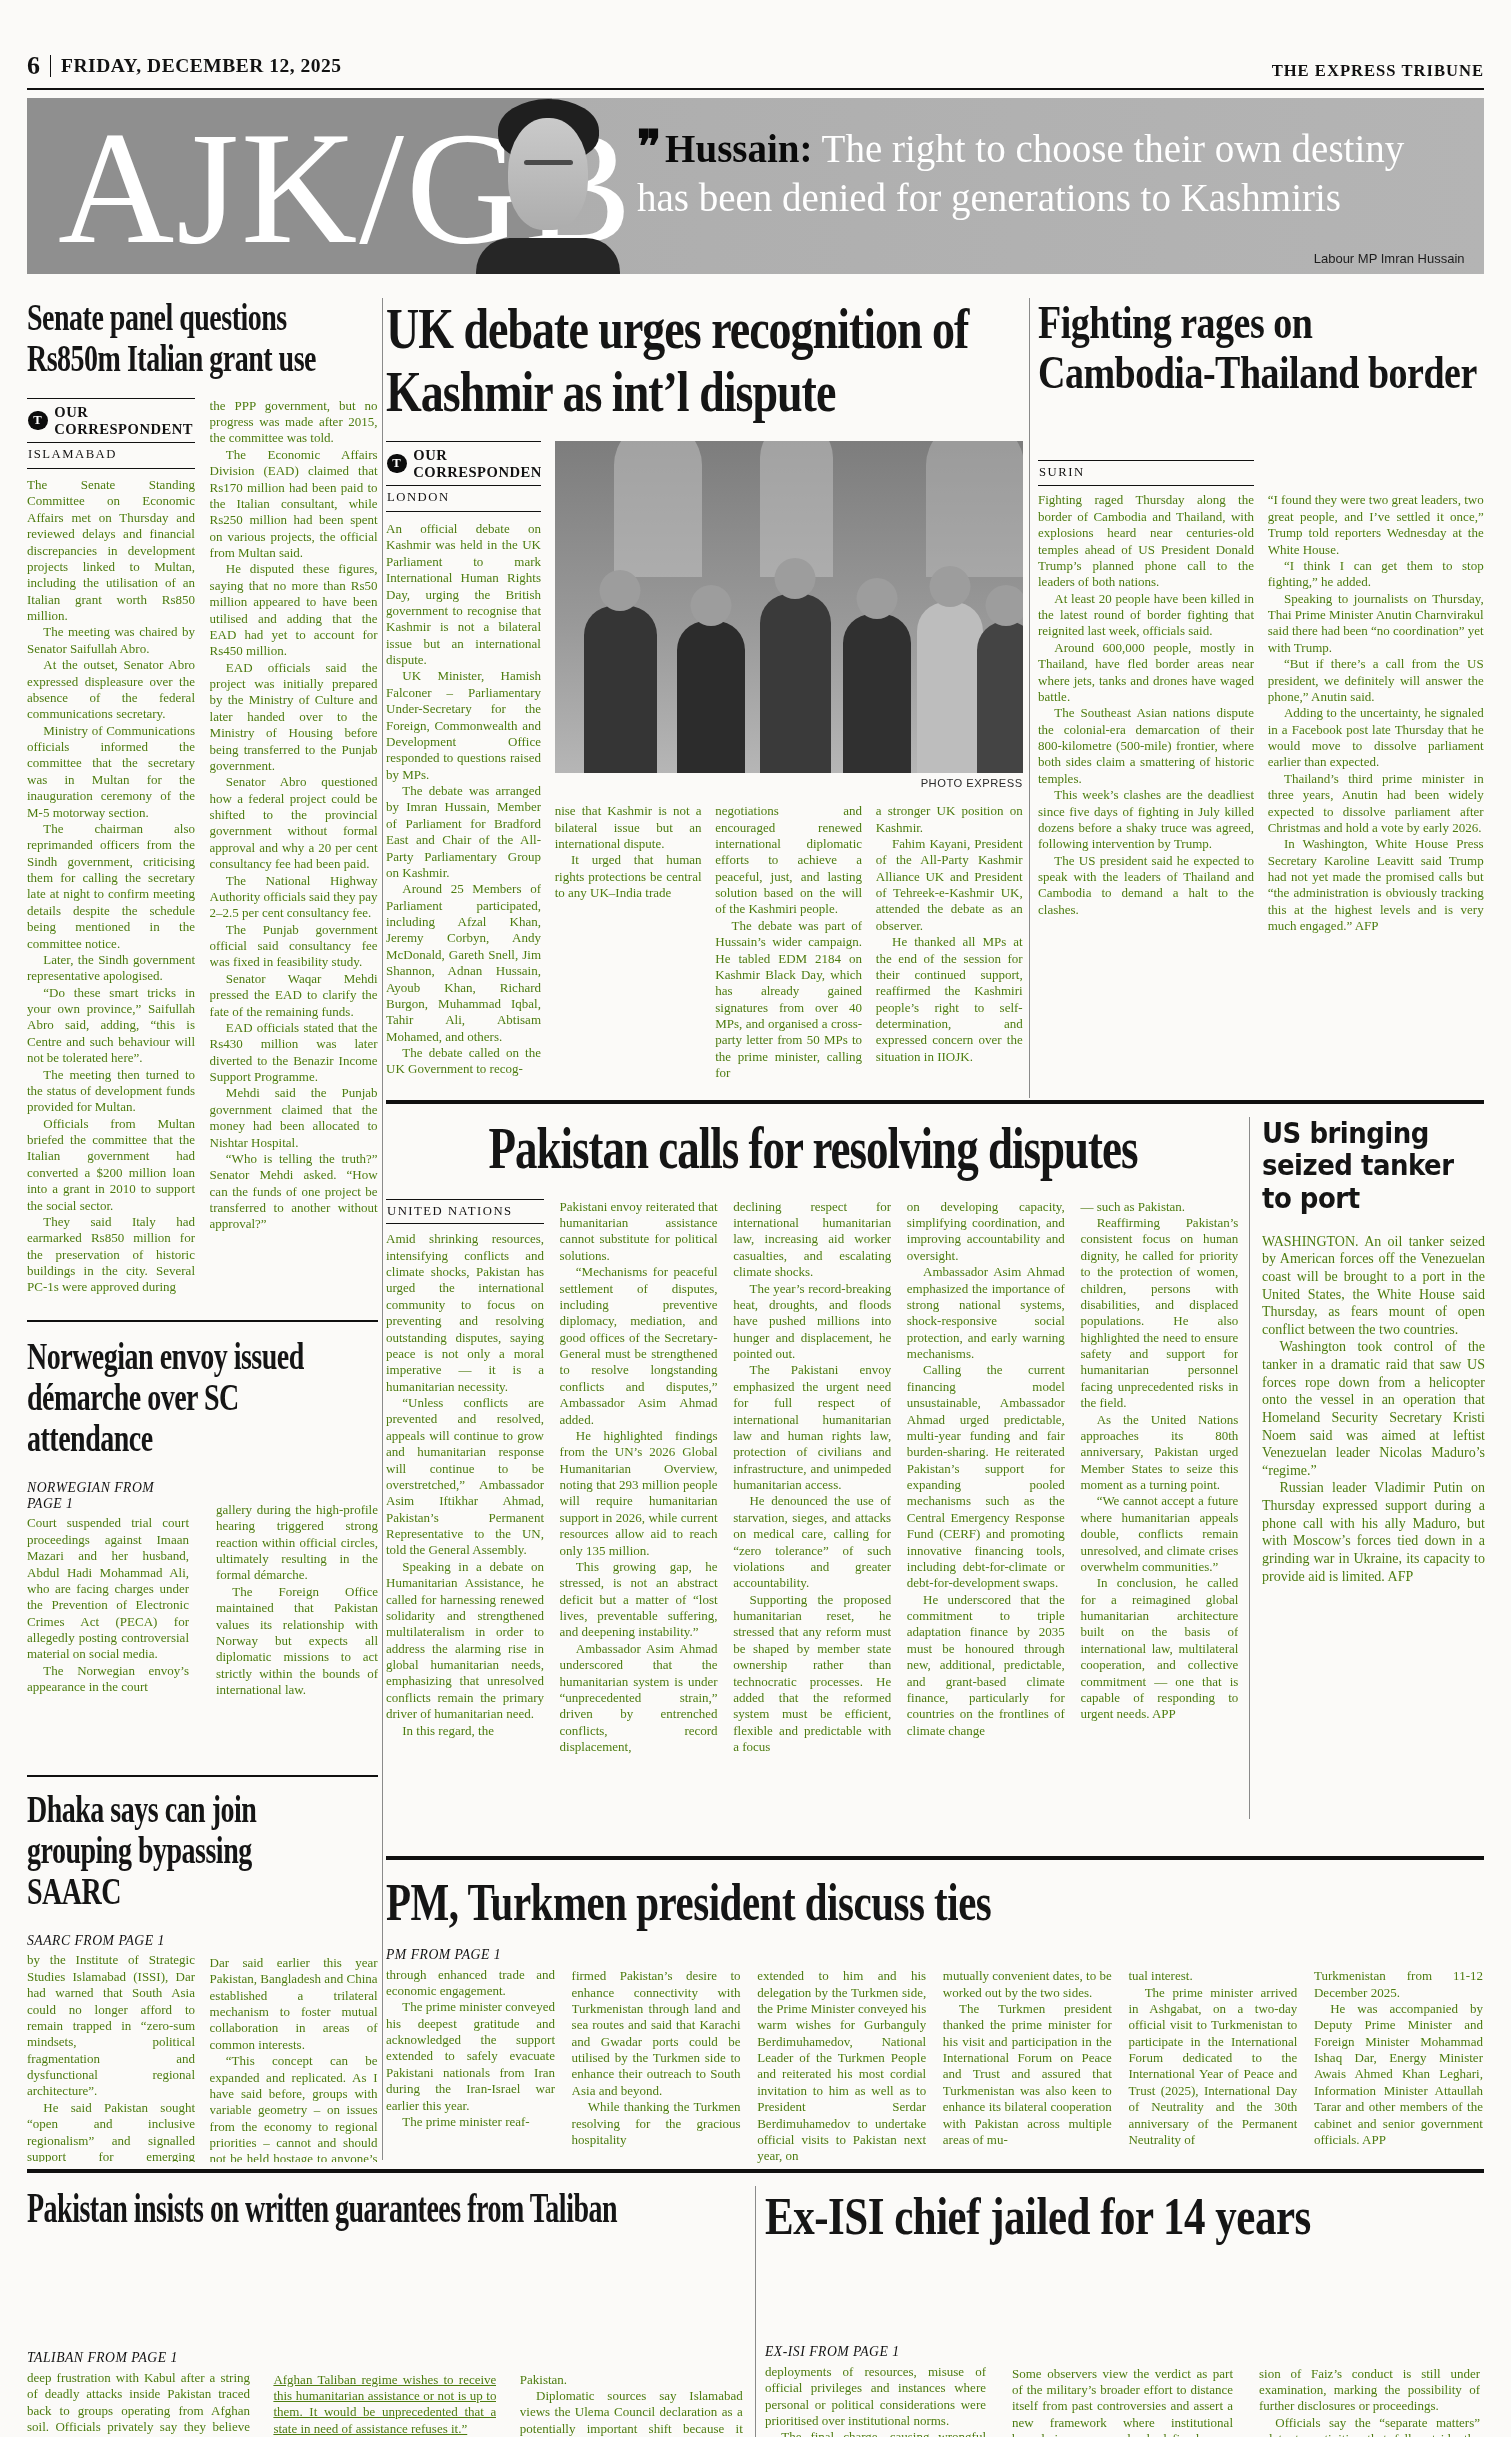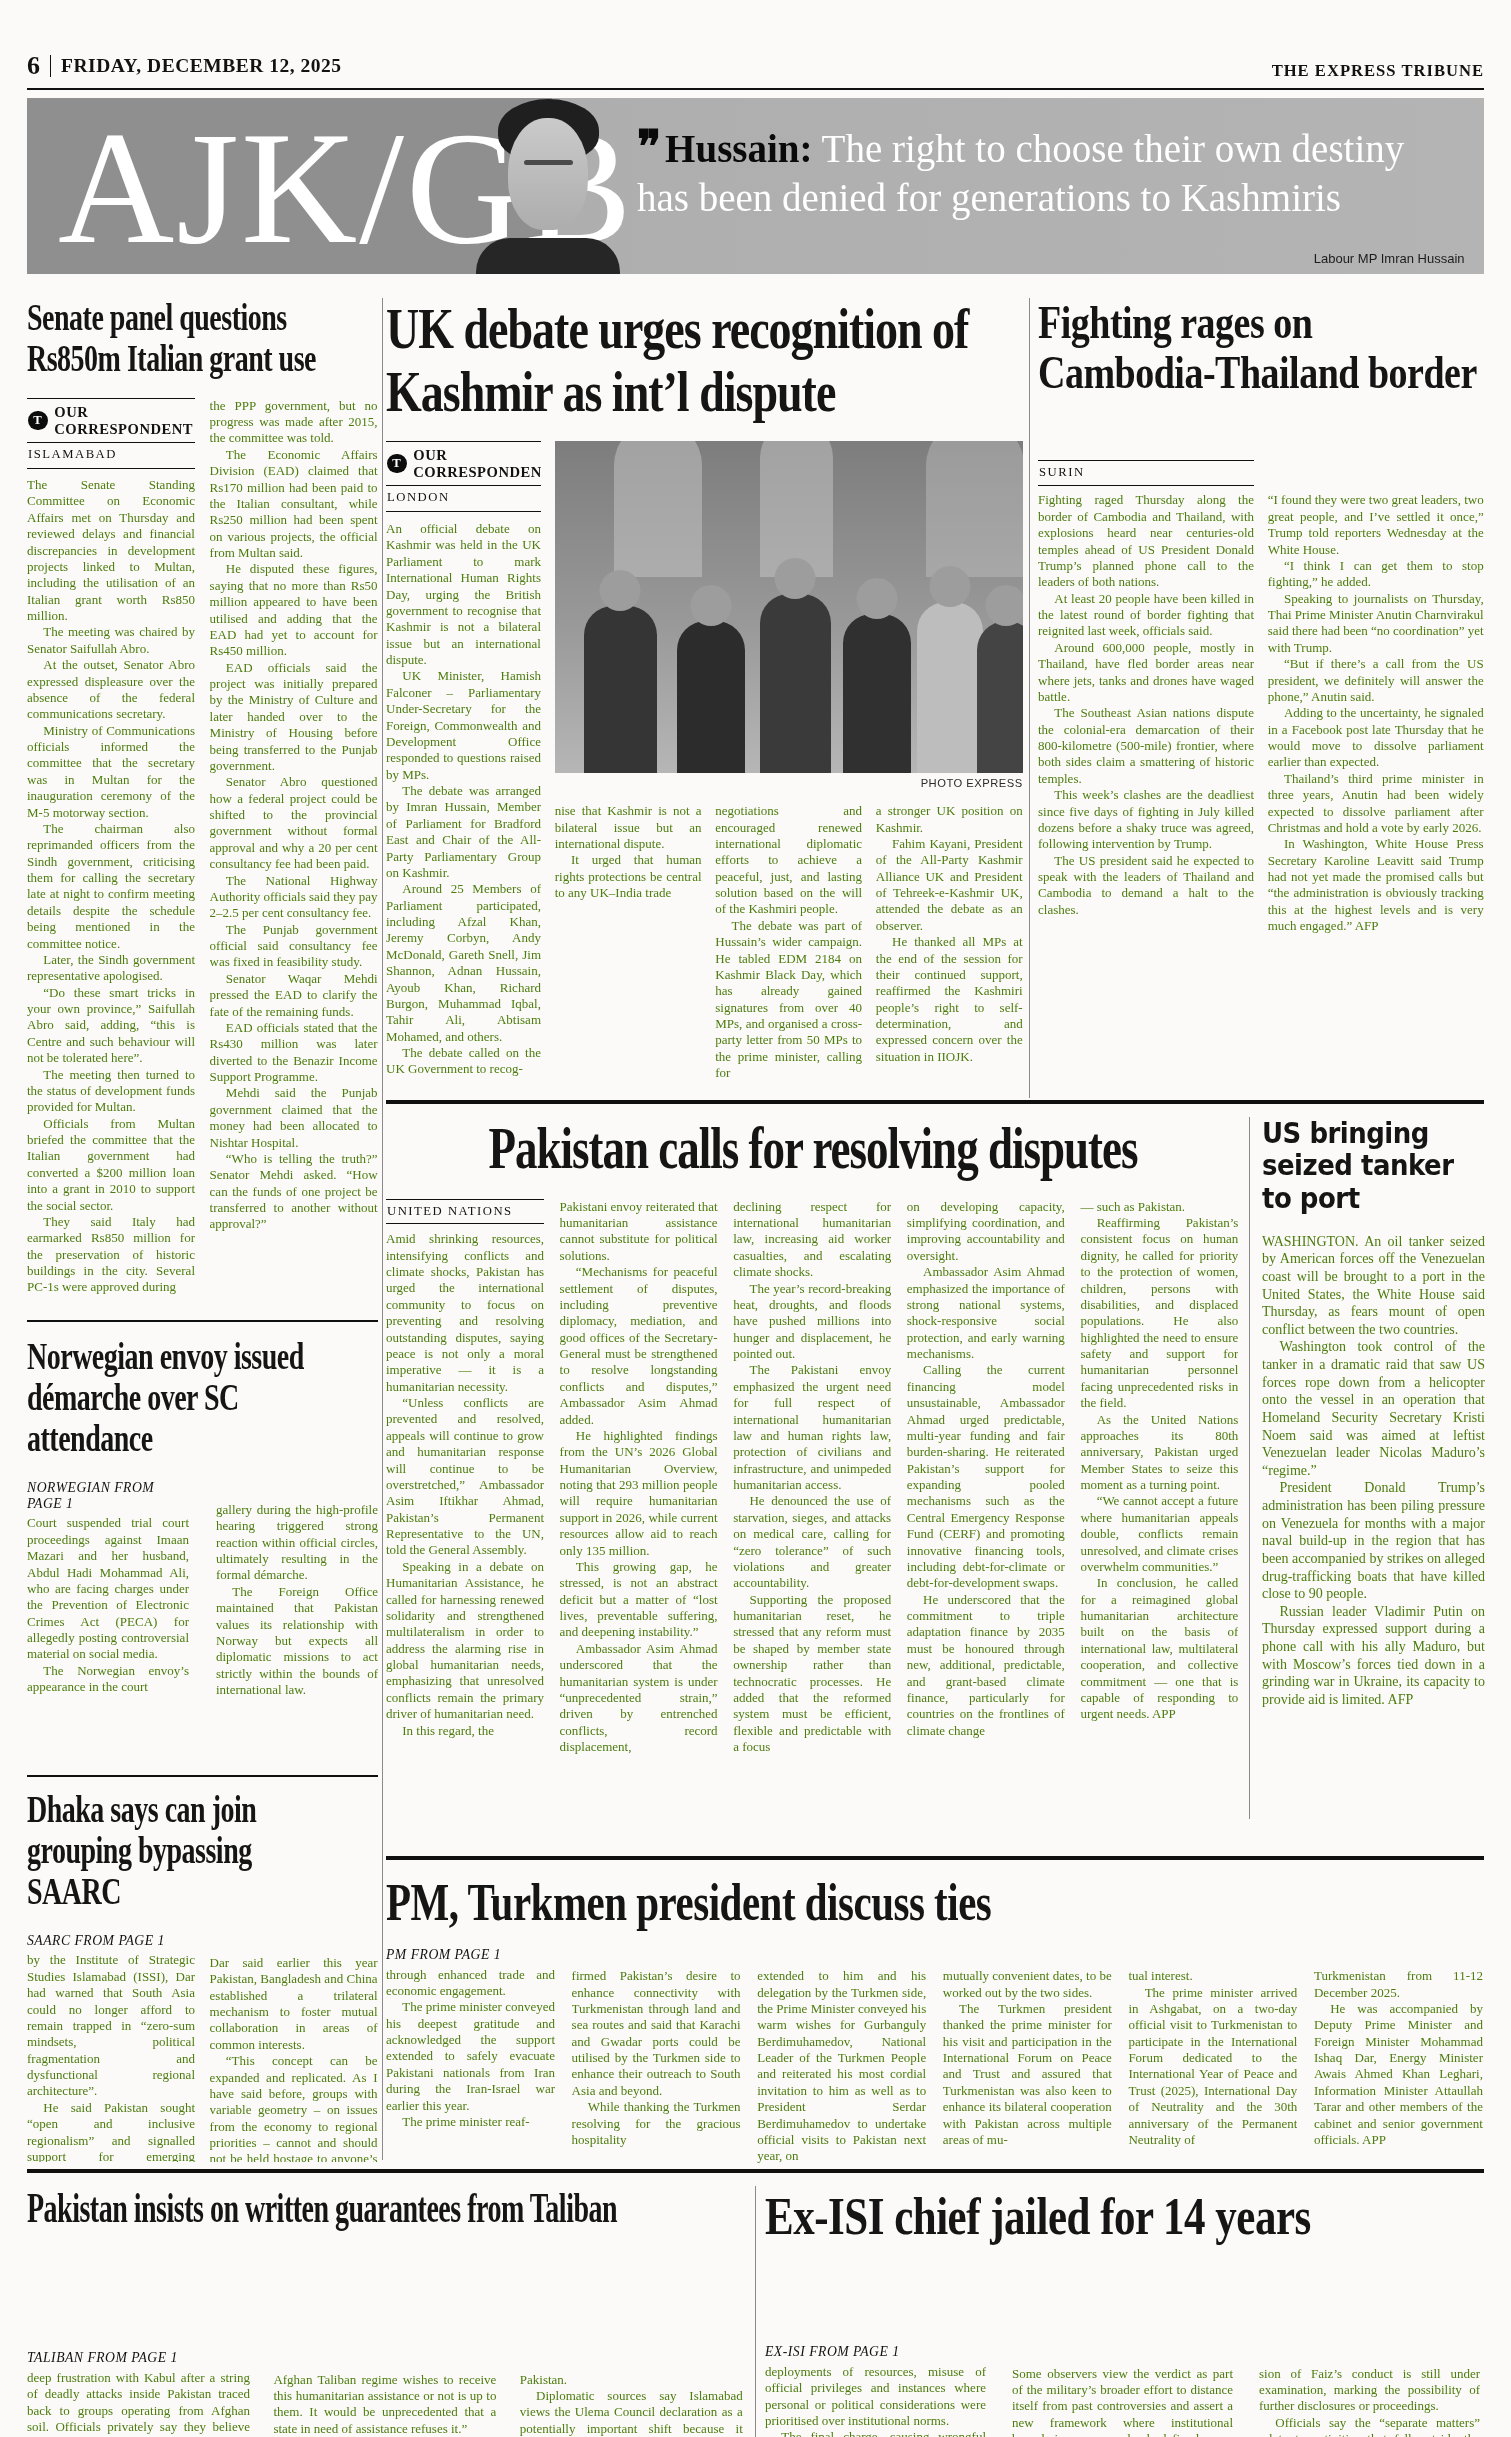--- a/index.html
+++ b/index.html
@@ -384,21 +384,20 @@
     </div>
   </div>
 
   <div class="a-tanker">
     <div class="hl-box">
         <div class="hl">US bringing seized tanker to port</div>
       </div>
     <div class="tanker-body body-col">
         <p>WASHINGTON. An oil tanker seized by American forces off the Venezuelan coast will be brought to a port in the United States, the White House said Thursday, as fears mount of open conflict between the two countries.</p>
         <p>Washington took control of the tanker in a dramatic raid that saw US forces rope down from a helicopter onto the vessel in an operation that Homeland Security Secretary Kristi Noem said was aimed at leftist Venezuelan leader Nicolas Maduro’s “regime.”</p>
-        <p>President Donald Trump’s administration has been piling pressure on Venezuela for months with a major naval build-up in the region that has been accompanied by strikes on alleged drug-trafficking boats that have killed close to 90 people.</p>
         <p>Russian leader Vladimir Putin on Thursday expressed support during a phone call with his ally Maduro, but with Moscow’s forces tied down in a grinding war in Ukraine, its capacity to provide aid is limited. AFP</p>
       </div>
   </div>
 
   <div class="a-pm">
     <div class="hl-box">
         <div class="hl">PM, Turkmen president discuss ties</div>
       </div>
     <div class="cols">
       <div class="col">
@@ -446,21 +445,21 @@
         <div class="hl">Pakistan insists on written guarantees from Taliban</div>
       </div>
     <div class="cols">
       <div class="col">
         <div class="fromtag">TALIBAN FROM PAGE 1</div>
         <div class="body-col">
             <p>deep frustration with Kabul after a string of deadly attacks inside Pakistan traced back to groups operating from Afghan soil. Officials privately say they believe only a formal decree from the Taliban’s supreme leader could carry the authority needed to curb militant networks with long-standing ties to the Afghan Taliban.</p>
           </div>
       </div>
       <div class="col">
-        <div class="body-col" style="margin-top:21.5px;">
+        <div class="body-col" style="margin-top:21.5px;text-decoration:underline;">
             <p>Afghan Taliban regime wishes to receive this humanitarian assistance or not is up to them. It would be unprecedented that a state in need of assistance refuses it.”</p>
           </div>
       </div>
       <div class="col">
         <div class="body-col" style="margin-top:21.5px;">
             <p>Pakistan.</p>
             <p>Diplomatic sources say Islamabad views the Ulema Council declaration as a potentially important shift because it signals internal religious pressure within Afghanistan against militant adventurism.</p>
           </div>
       </div>
     </div>

